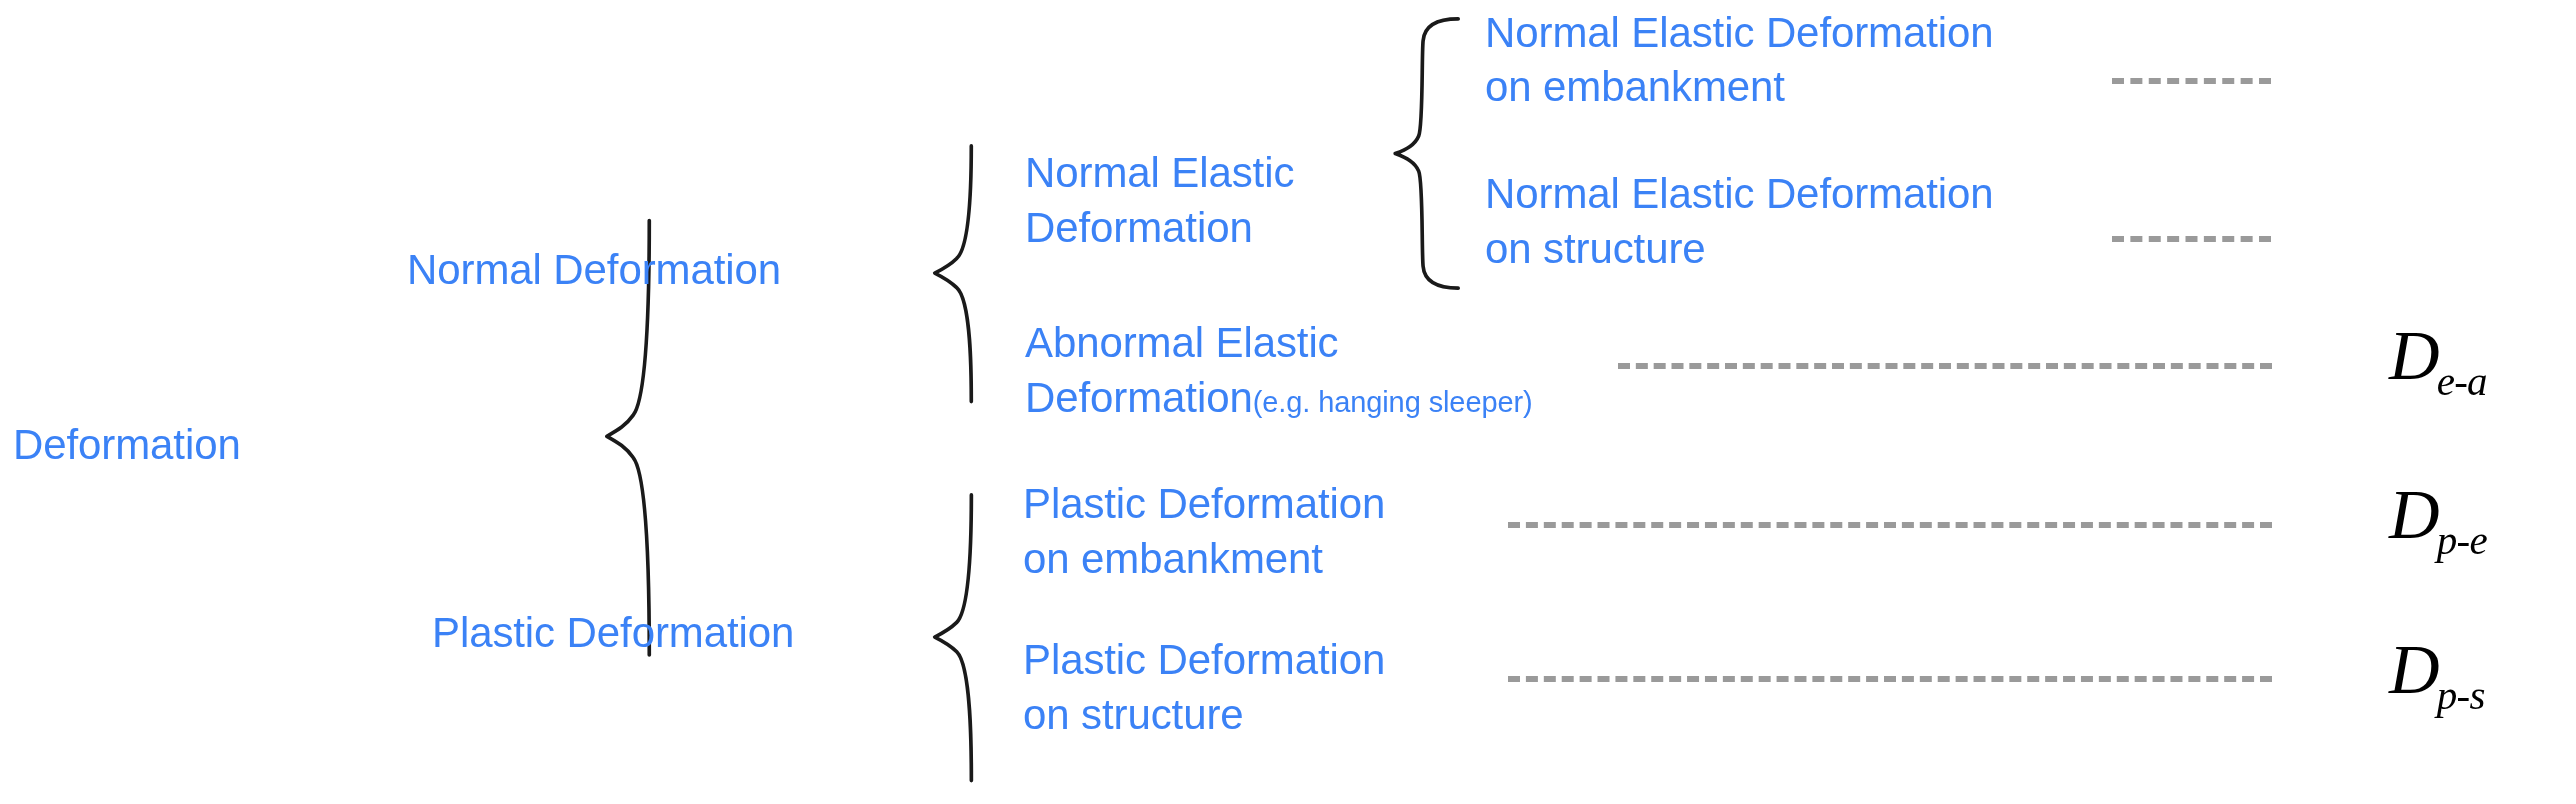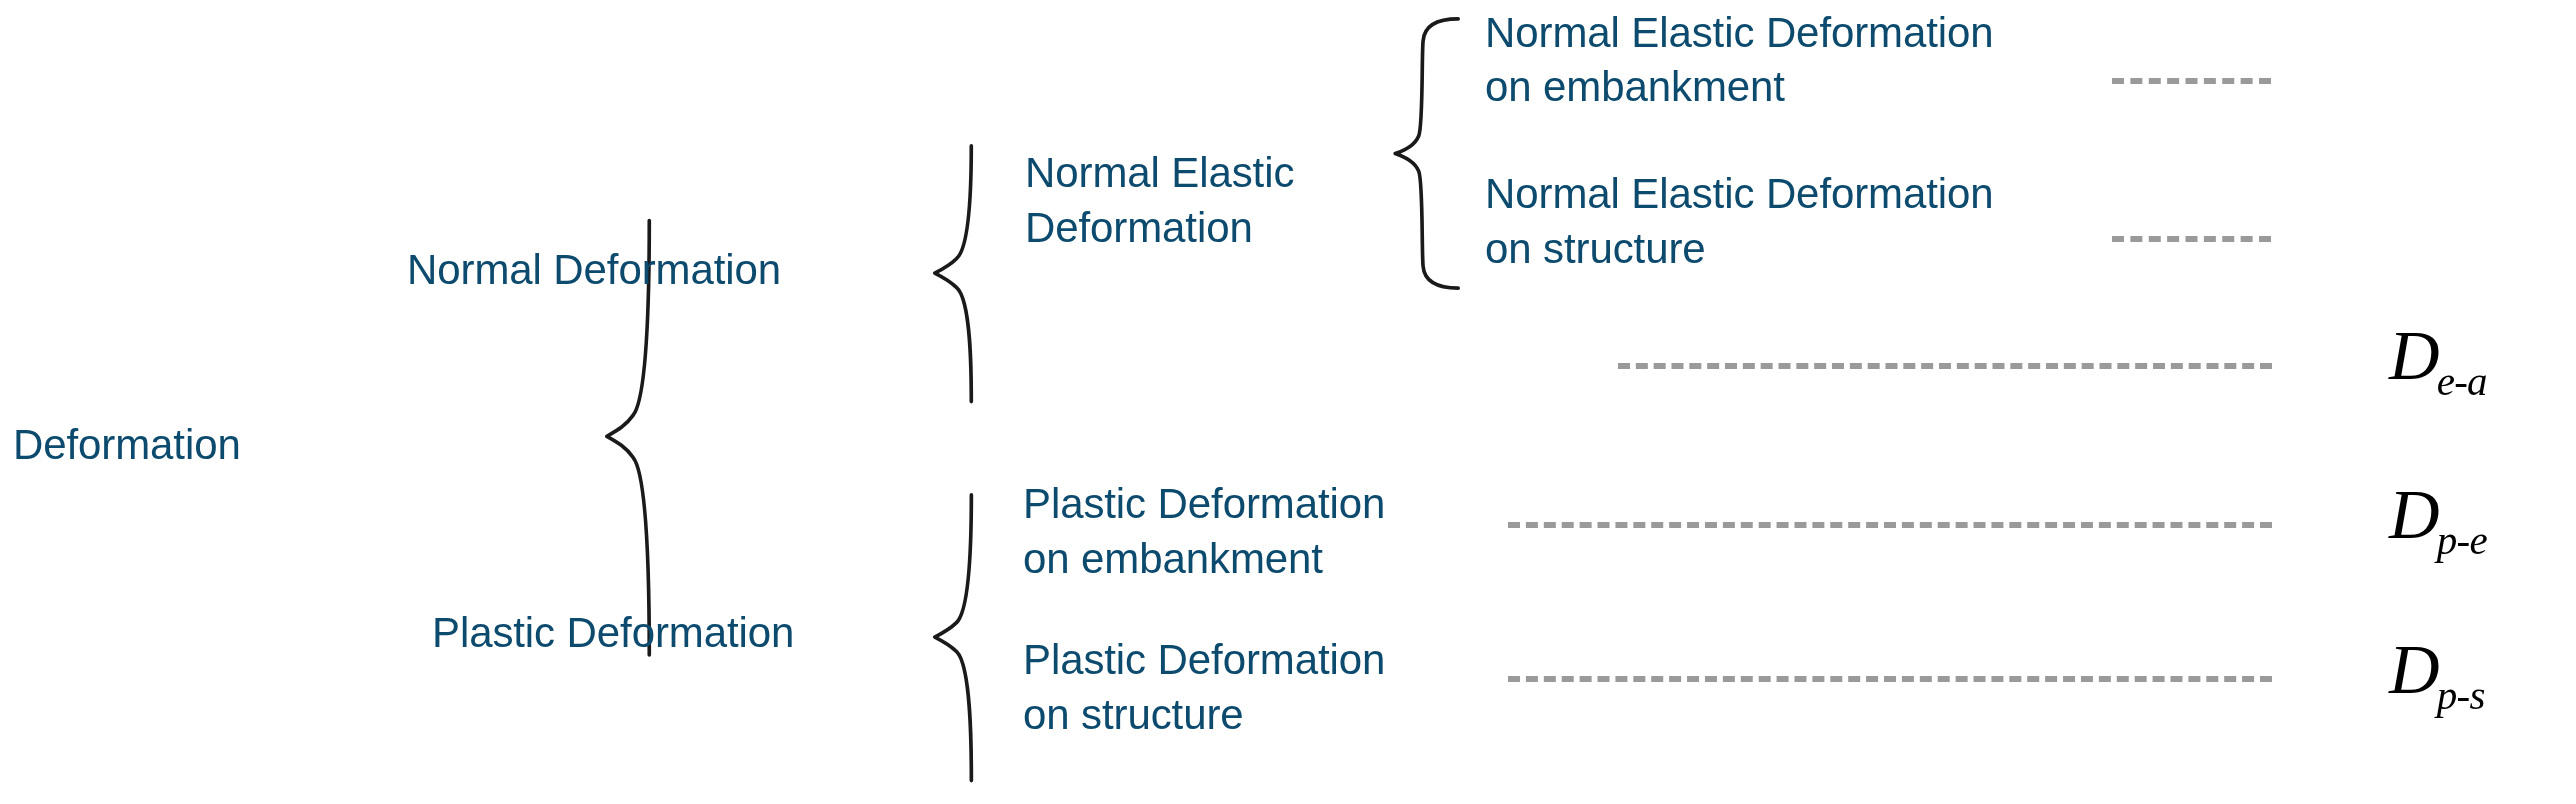--- a/index.html
+++ b/index.html
@@ -13,21 +13,21 @@
     width: 2576px;
     height: 805px;
     background: #ffffff;
     font-family: "Liberation Sans", sans-serif;
     color: #000000;
     overflow: hidden;
   }
   .node-label {
     position: absolute;
     font-family: "Liberation Sans", sans-serif;
-    color: #0c4a6e;
+    color: #3b82f6;
     line-height: 1.30;
     white-space: pre-line;
     letter-spacing: -0.1px;
   }
   
   .lvl-root   { font-size: 42px; }
   .lvl-two    { font-size: 42px; }
   .lvl-three  { font-size: 42px; margin-left: 8px; }
   .lvl-leaf   { font-size: 42px; }
 
@@ -105,20 +105,22 @@
     <path class="brace-path" d="M 96 4
              C 96 44, 96 158, 76 178
              C 68 186, 60 191, 46 198
              C 60 205, 68 210, 76 218
              C 96 238, 96 352, 96 394"></path>
   </svg>
 
   <div class="node-label lvl-three" style="left:1017px; top:146px;">Normal Elastic
 Deformation</div>
 
+  <div class="node-label lvl-three" style="left:1017px; top:316px;"><span>Abnormal Elastic
+Deformation</span><span class="note">(e.g. hanging sleeper)</span></div>
 
   <svg class="brace-svg" style="left:1382px; top:16px; width:88px; height:278px;" viewBox="0 0 120 380">
     <path class="brace-path" d="M 104 4
              C 80 4, 58 10, 56 34
              C 54 56, 56 150, 50 164
              C 45 176, 34 182, 18 188
              C 34 194, 45 200, 50 212
              C 56 226, 54 320, 56 342
              C 58 366, 80 372, 104 372"></path>
   </svg>

